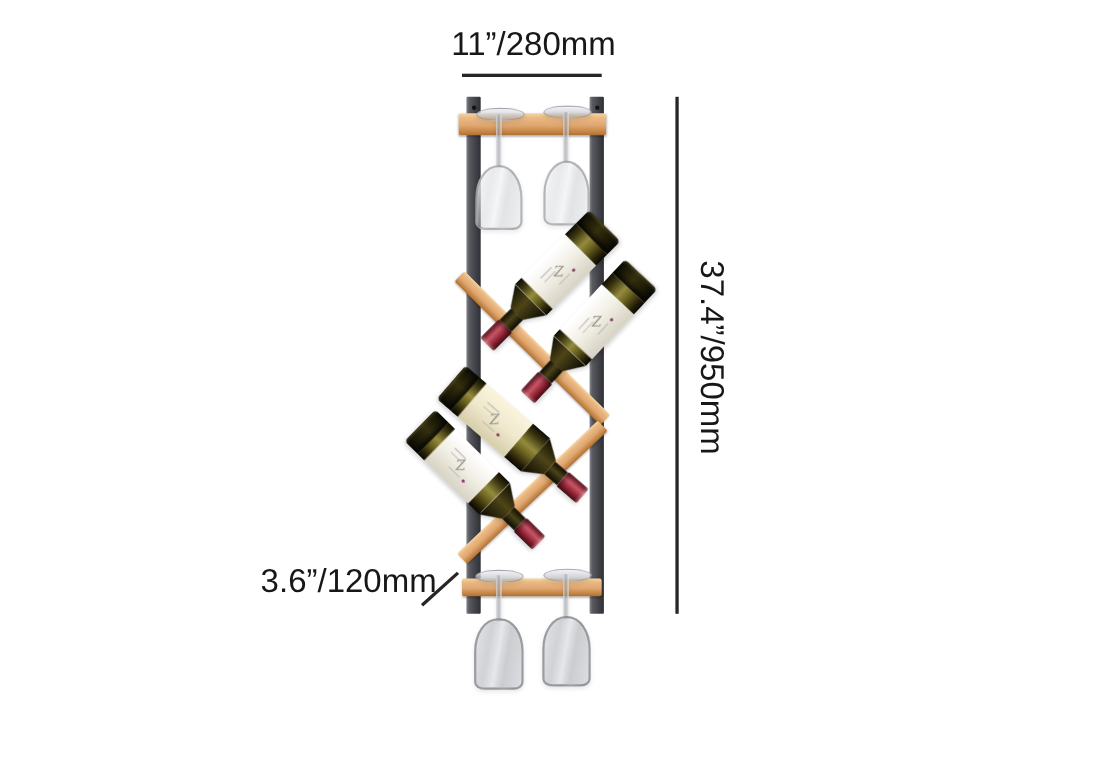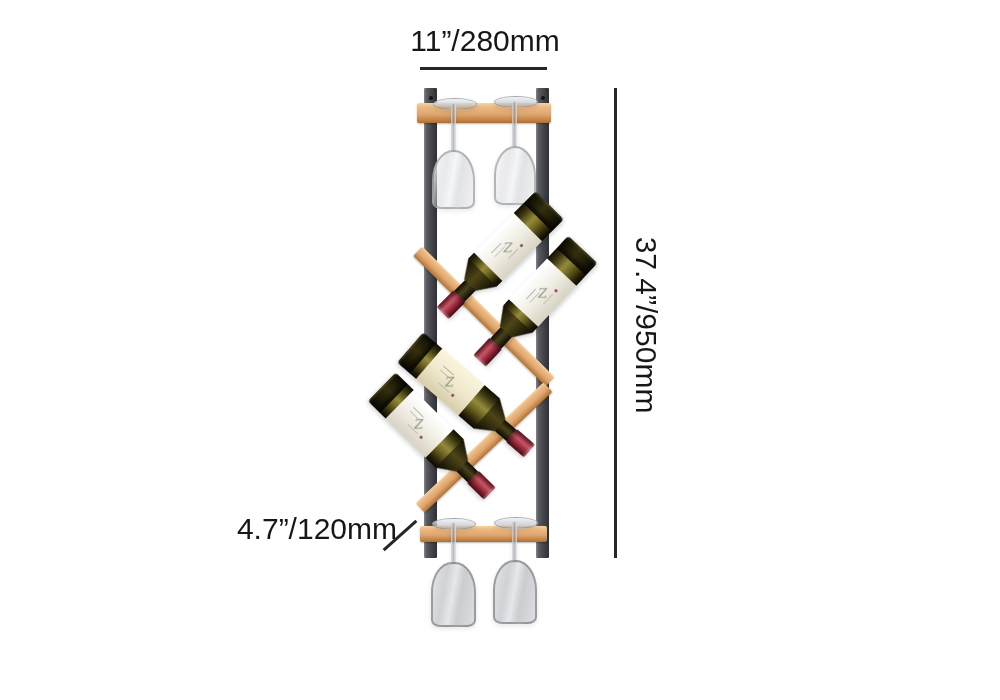--- a/index.html
+++ b/index.html
@@ -88,21 +88,21 @@
 </style>
 </head>
 <body>
 
 <div class="scene">
 
   <div class="dim-label dim-width-label">11”/280mm</div>
   <div class="dim-line width"></div>
   <div class="dim-line height"></div>
   <div class="dim-label dim-height-label">37.4”/950mm</div>
-  <div class="dim-label dim-depth-label">4.7”/120mm</div>
+  <div class="dim-label dim-depth-label">3.6”/120mm</div>
   <div class="dim-line leader"></div>
 
   <div>
     <div class="rail left"></div>
     <div class="rail right"></div>
     <div class="hole hl"></div>
     <div class="hole hr"></div>
     <div class="wood bar top"></div>
     <div class="wood bar bottom"></div>
     <div class="wood plank upper"></div>

